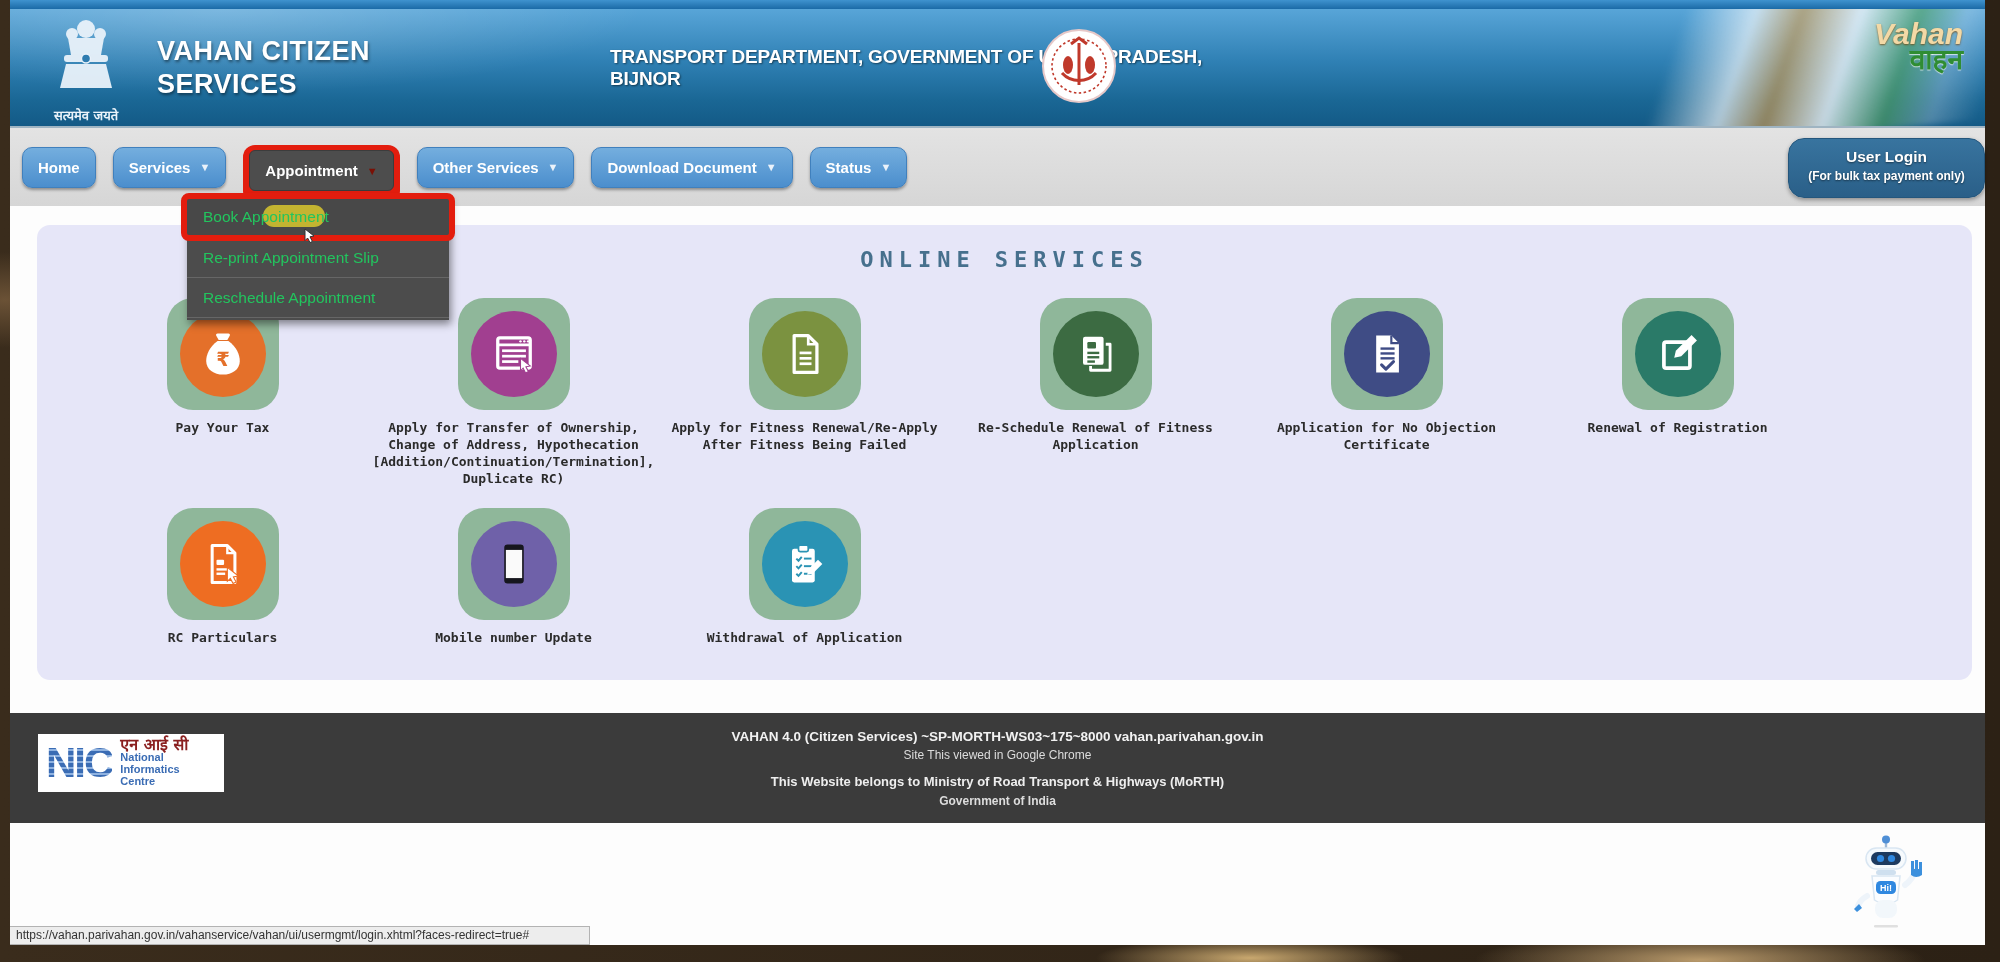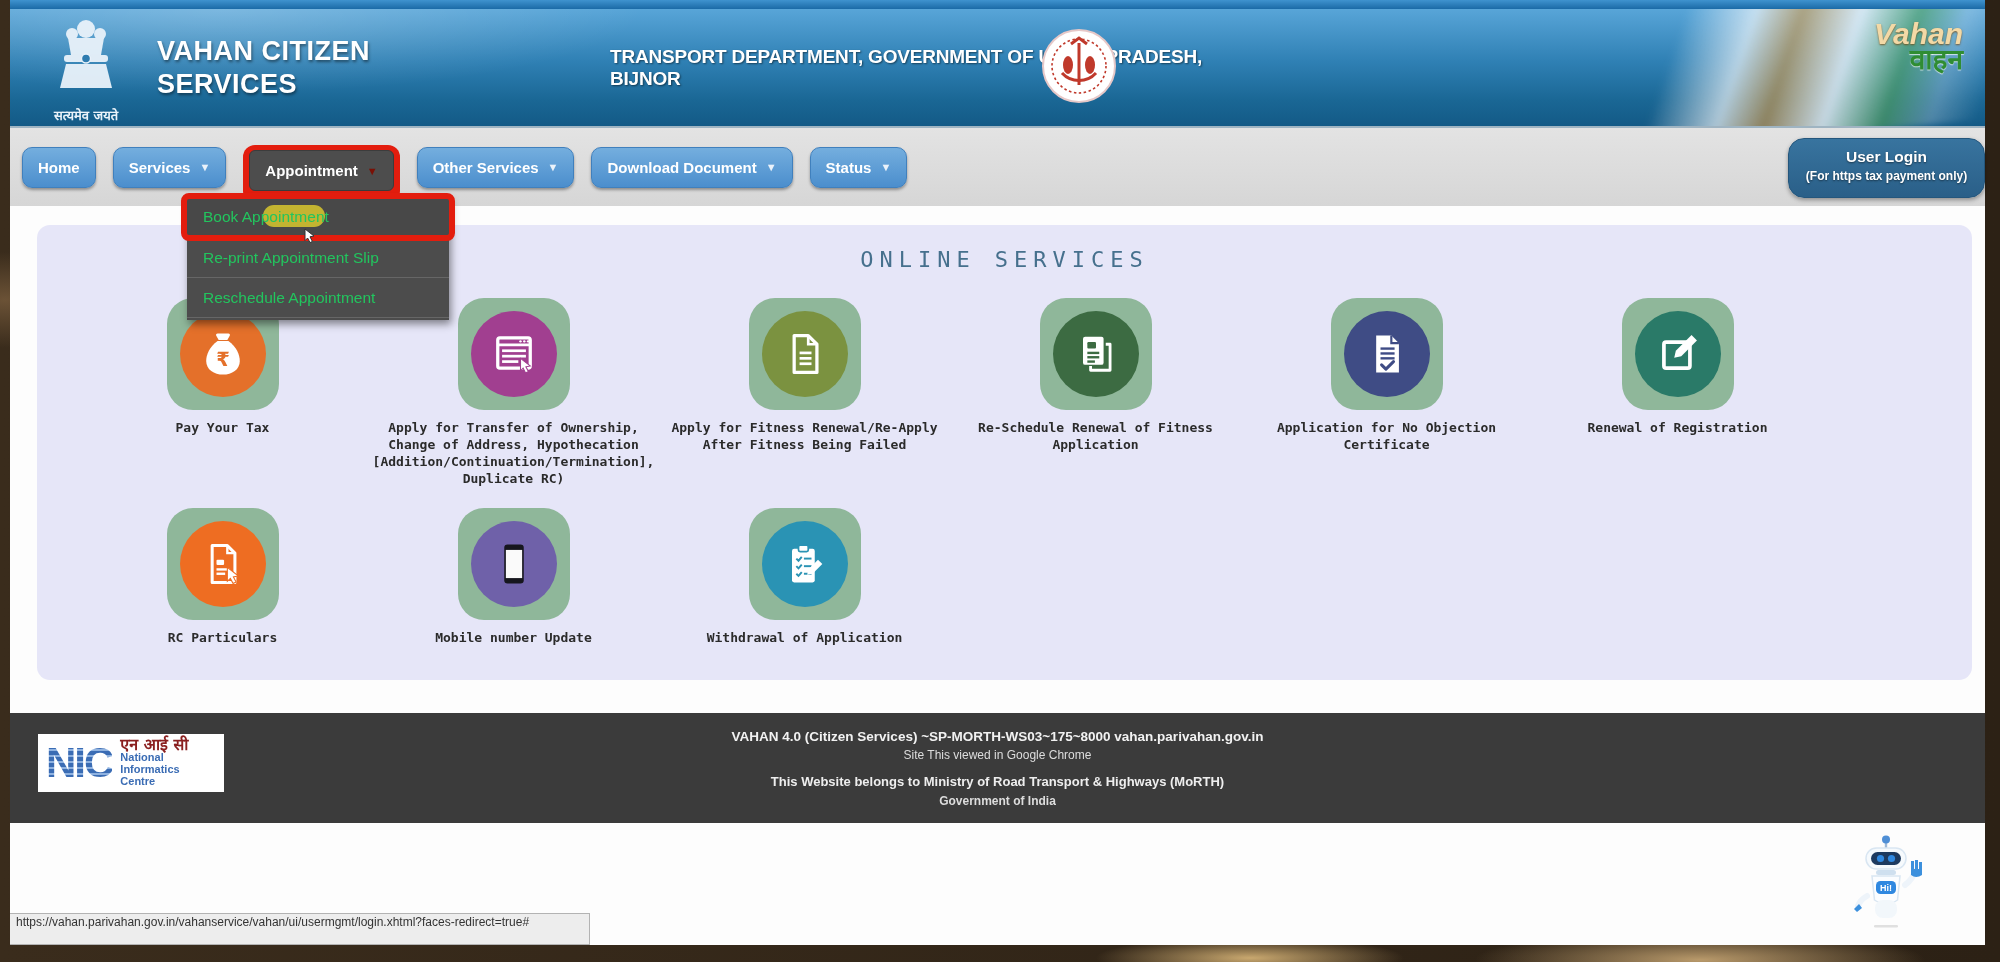--- a/index.html
+++ b/index.html
@@ -74,21 +74,21 @@
     border:6px solid #e31d0e; border-radius:8px; z-index:6; pointer-events:none; }
   .dd-highlight { position:absolute; left:76px; top:9px; width:62px; height:22px;
     background:#d9c82e; border-radius:11px; opacity:.85; }
   .dd-item .txt { position:relative; z-index:2; }
   .dd-cursor { position:absolute; left:116px; top:22px; z-index:7; }
 
   
   .main-wrap { position:relative; background:#fdfdfd; }
   .panel { margin:19px auto 0 27px; width:1935px; height:455px; background:#e6e6f8; border-radius:13px; }
   .panel-title { text-align:center; padding-top:22px; font-family:"DejaVu Sans Mono", monospace;
-    font-weight:normal; font-size:22px; letter-spacing:6px; color:#46708d; }
+    font-weight:bold; font-size:22px; letter-spacing:6px; color:#46708d; }
   .svc-grid { display:grid; grid-template-columns:repeat(6, 291px); grid-auto-rows:210px;
     padding-left:40px; margin-top:26px; }
   .svc-card { display:flex; flex-direction:column; align-items:center; cursor:pointer; }
   .svc-tile { width:112px; height:112px; border-radius:26px; background:#8fb79a;
     display:flex; align-items:center; justify-content:center; }
   .svc-circle { width:86px; height:86px; border-radius:50%; display:flex; align-items:center; justify-content:center; }
   .svc-circle svg { width:52px; height:52px; }
   .svc-label { margin-top:9px; max-width:286px; text-align:center; font-family:"DejaVu Sans Mono", monospace;
     font-weight:bold; font-size:13px; line-height:17px; color:#2b2b2b; }
 
@@ -102,21 +102,21 @@
   .nic-side { margin-left:8px; color:#3a6cb4; font-size:11px; line-height:12px; font-weight:bold; }
   .nic-hindi { font-family:"DejaVu Sans", sans-serif; color:#8a1f1f; font-size:16px; }
   .foot-center { text-align:center; padding-top:16px; }
   .foot-l1 { font-size:13.5px; font-weight:bold; color:#f2f2f2; }
   .foot-l2 { font-size:12px; margin-top:4px; color:#dddddd; }
   .foot-l3 { font-size:13px; font-weight:bold; margin-top:12px; color:#eeeeee; }
   .foot-l4 { font-size:12px; font-weight:bold; margin-top:5px; color:#dddddd; }
 
   
   .chatbot { position:absolute; right:58px; top:833px; cursor:pointer; }
-  .statusbar { position:absolute; left:0; bottom:0; width:580px; height:32px; background:#ededed;
+  .statusbar { position:absolute; left:0; bottom:0; width:580px; height:19px; background:#ededed;
     border:1px solid #b3b3b3; border-left:none; font-size:12px; color:#333; line-height:17px;
     padding-left:6px; white-space:nowrap; overflow:hidden; }
 </style>
 </head>
 <body>
 
 <div class="page">
   <div class="topstrip"></div>
 
   <div class="header">
@@ -188,21 +188,21 @@
       <span>Download Document</span>
         <span class="caret">▼</span>
     </div>
     <div class="nav-btn">
       <span>Status</span>
         <span class="caret">▼</span>
     </div>
 
     <div class="user-login">
       <div class="l1">User Login</div>
-      <div class="l2">(For https tax payment only)</div>
+      <div class="l2">(For bulk tax payment only)</div>
     </div>
   </div>
 
   <div class="dropdown">
     <div class="dd-item first">
       <div class="dd-highlight"></div>
       <span class="txt">Book Appointment</span>
       <div class="dd-annot"></div>
       <div class="dd-cursor">
         <svg width="14" height="16" viewBox="0 0 14 16">

